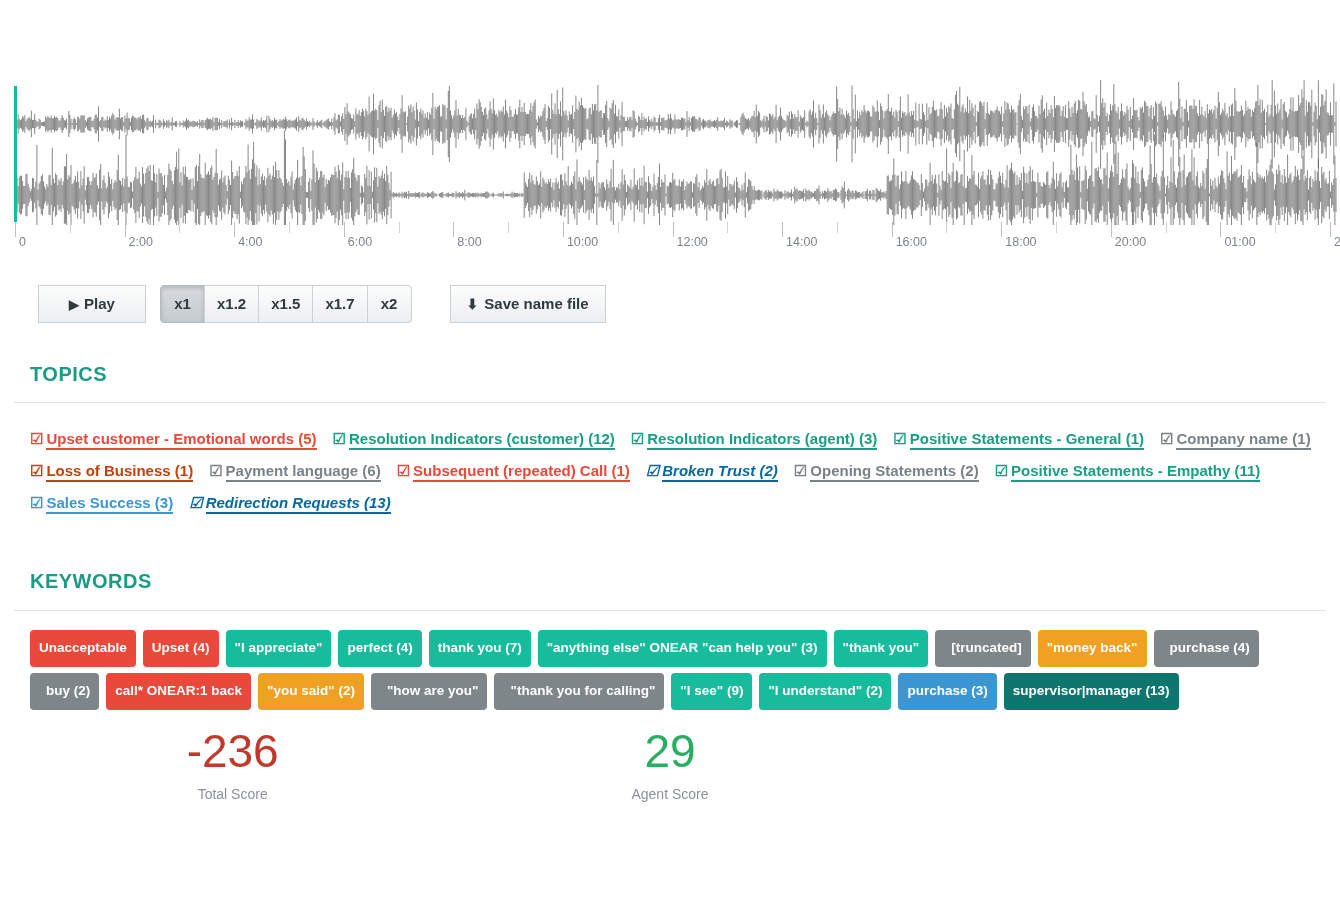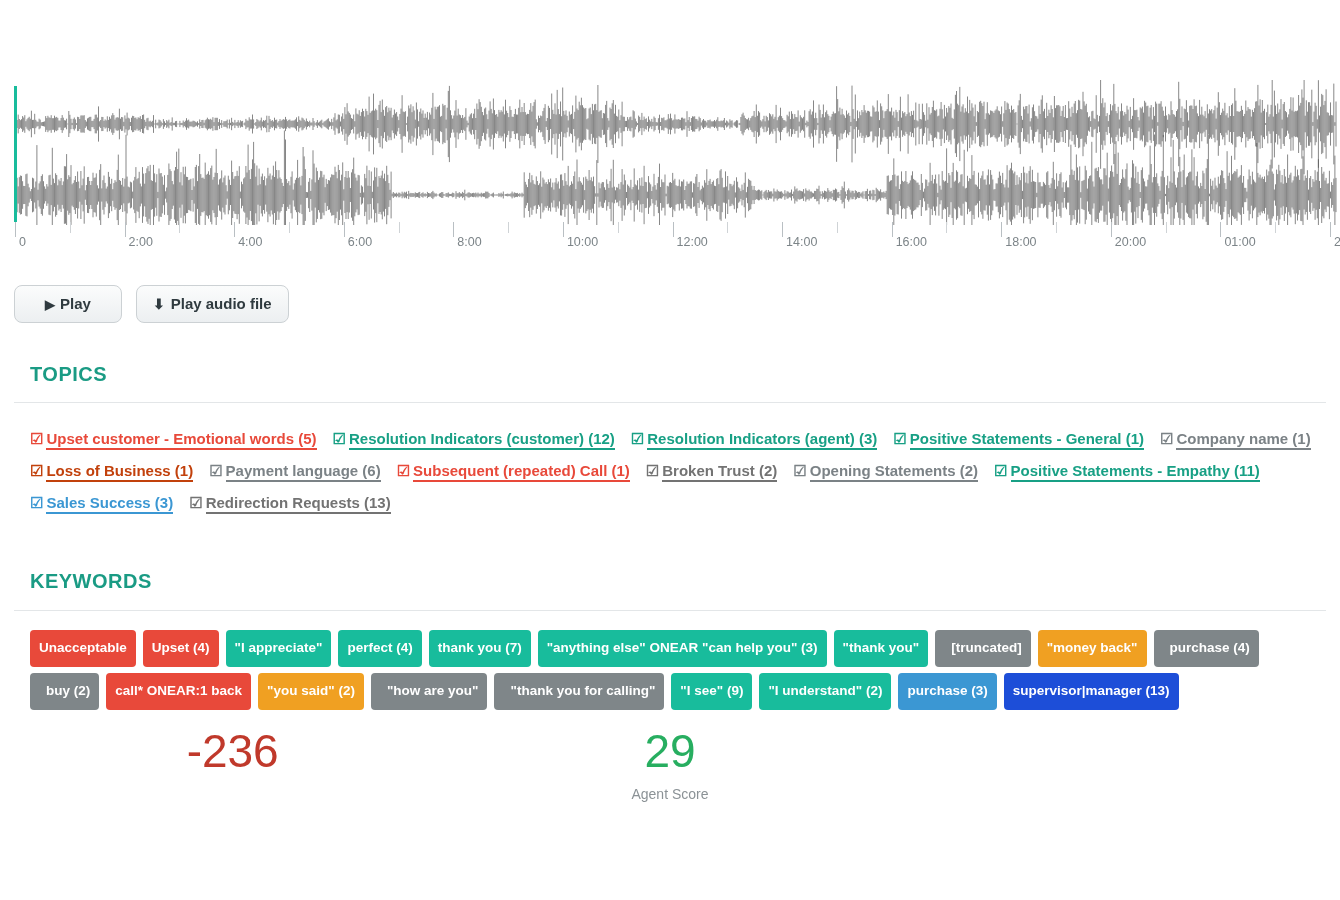--- a/index.html
+++ b/index.html
@@ -40,25 +40,26 @@
   }
 
   
   .controls {
     position: absolute; left: 14px; top: 285px;
     display: flex; align-items: stretch;
   }
   .btn {
     background: linear-gradient(#fbfcfc, #eceff1);
     border: 1px solid #ccd1d4;
-    border-radius: 8px;
+    border-radius: 0;
     font-size: 15px; font-weight: bold; color: #2f3a3f;
     padding: 0 16px; height: 38px; line-height: 36px;
     cursor: pointer; white-space: nowrap;
     font-family: "Liberation Sans", sans-serif;
+    margin-left: 24px;
   }
   .btn-play { min-width: 108px; text-align: center; margin-right: 14px; }
   .speed-group { display: flex; margin-right: 14px; }
   .speed-group .btn {
     border-radius: 0; margin-left: -1px; min-width: 45px; text-align: center; padding: 0 12px;
   }
   .speed-group .btn:first-child { border-radius: 4px 0 0 4px; margin-left: 0; }
   .speed-group .btn:last-child { border-radius: 0 4px 4px 0; }
   .speed-group .btn.active {
     background: linear-gradient(#d6dadd, #c6cbcf);
@@ -86,40 +87,40 @@
   .topic {
     display: inline-block; margin-right: 16px; white-space: nowrap;
     font-size: 15px; font-weight: bold; cursor: pointer;
     vertical-align: top;
   }
   .topic .cb { margin-right: 3px; font-size: 15px; }
   .topic .tlabel { border-bottom: 2.5px solid currentColor; padding-bottom: 1px; }
   .c-red    { color: #e8493a; }
   .c-green  { color: #18a085; }
   .c-orange { color: #c2410c; }
-  .c-dorange{ color: #737373; }
+  .c-dorange{ color: #0369a1; font-style: italic; }
   .c-blue   { color: #3b97d3; }
   .c-gray   { color: #7b8286; }
 
   
   .keywords {
     position: absolute; left: 30px; top: 630px; width: 1300px;
     line-height: 28px;
   }
   .kw {
     display: inline-block; vertical-align: top;
     color: #fff; font-size: 13.5px; font-weight: bold;
     padding: 4px 9px 5px; border-radius: 4px;
     margin: 0 7px 6px 0; white-space: nowrap; cursor: pointer;
   }
   .k-red    { background: #e8493a; }
   .k-green  { background: #18bc9c; }
   .k-gray   { background: #7f8689; padding-left: 16px; }
   .k-orange { background: #f0a022; }
-  .k-dorange{ background: #1d4ed8; }
+  .k-dorange{ background: #0f766e; }
   .k-blue   { background: #3b97d3; }
 
   
   .scores {
     position: absolute; left: 14px; top: 725px; width: 1312px;
     display: flex;
   }
   .score-col { flex: 1; text-align: center; }
   .score-val { font-size: 46px; font-weight: normal; line-height: 1.15; }
   .score-lbl { font-size: 14px; color: #8b9296; margin-top: 8px; }
@@ -181,36 +182,44 @@
       <div class="tick-label" style="left: 1220.42px;">01:00</div>
       <div class="tick" style="left: 1275.21px;"></div>
       <div class="tick major" style="left: 1330px;"></div>
       <div class="tick-label" style="left: 1330px;">24:00</div>
     </div>
 
   <div class="controls">
     <button class="btn btn-play">
       <span class="icon-play">▶</span><span>Play</span>
     </button>
+    <div class="speed-group" id="speed-group">
+        <button class="btn active">x1</button>
+        <button class="btn">x1.2</button>
+        <button class="btn">x1.5</button>
+        <button class="btn">x1.7</button>
+        <button class="btn">x2</button>
+      </div>
     <button class="btn">
-      <span class="icon-dl">⬇</span><span>Play audio file</span>
+      <span class="icon-dl">⬇</span><span>Save name file</span>
     </button>
   </div>
 
   <div class="section-title" style="top:363px">TOPICS</div>
   <div class="section-rule" style="top:402px"></div>
   <div class="topics" id="topics"><span class="topic c-red"><span class="cb">☑</span><span class="tlabel">Upset customer - Emotional words (5)</span></span><span class="topic c-green"><span class="cb">☑</span><span class="tlabel">Resolution Indicators (customer) (12)</span></span><span class="topic c-green"><span class="cb">☑</span><span class="tlabel">Resolution Indicators (agent) (3)</span></span><span class="topic c-green"><span class="cb">☑</span><span class="tlabel">Positive Statements - General (1)</span></span><span class="topic c-gray"><span class="cb">☑</span><span class="tlabel">Company name (1)</span></span><span class="topic c-orange"><span class="cb">☑</span><span class="tlabel">Loss of Business (1)</span></span><span class="topic c-gray"><span class="cb">☑</span><span class="tlabel">Payment language (6)</span></span><span class="topic c-red"><span class="cb">☑</span><span class="tlabel">Subsequent (repeated) Call (1)</span></span><span class="topic c-dorange"><span class="cb">☑</span><span class="tlabel">Broken Trust (2)</span></span><span class="topic c-gray"><span class="cb">☑</span><span class="tlabel">Opening Statements (2)</span></span><span class="topic c-green"><span class="cb">☑</span><span class="tlabel">Positive Statements - Empathy (11)</span></span><span class="topic c-blue"><span class="cb">☑</span><span class="tlabel">Sales Success (3)</span></span><span class="topic c-dorange"><span class="cb">☑</span><span class="tlabel">Redirection Requests (13)</span></span></div>
 
   <div class="section-title" style="top:570px">KEYWORDS</div>
   <div class="section-rule" style="top:610px"></div>
   <div class="keywords" id="keywords"><span class="kw k-red">Unacceptable</span><span class="kw k-red">Upset (4)</span><span class="kw k-green">"I appreciate"</span><span class="kw k-green">perfect (4)</span><span class="kw k-green">thank you (7)</span><span class="kw k-green">"anything else" ONEAR "can help you" (3)</span><span class="kw k-green">"thank you"</span><span class="kw k-gray">[truncated]</span><span class="kw k-orange">"money back"</span><span class="kw k-gray">purchase (4)</span><span class="kw k-gray">buy (2)</span><span class="kw k-red">call* ONEAR:1 back</span><span class="kw k-orange">"you said" (2)</span><span class="kw k-gray">"how are you"</span><span class="kw k-gray">"thank you for calling"</span><span class="kw k-green">"I see" (9)</span><span class="kw k-green">"I understand" (2)</span><span class="kw k-blue">purchase (3)</span><span class="kw k-dorange">supervisor|manager (13)</span></div>
 
   <div class="scores" id="scores">
       <div class="score-col">
         <div class="score-val s-red">-236</div>
+        <div class="score-lbl">Total Score</div>
       </div>
       <div class="score-col">
         <div class="score-val s-green">29</div>
         <div class="score-lbl">Agent Score</div>
       </div>
       <div class="score-col">
       </div>
     </div>
 
 </div>

